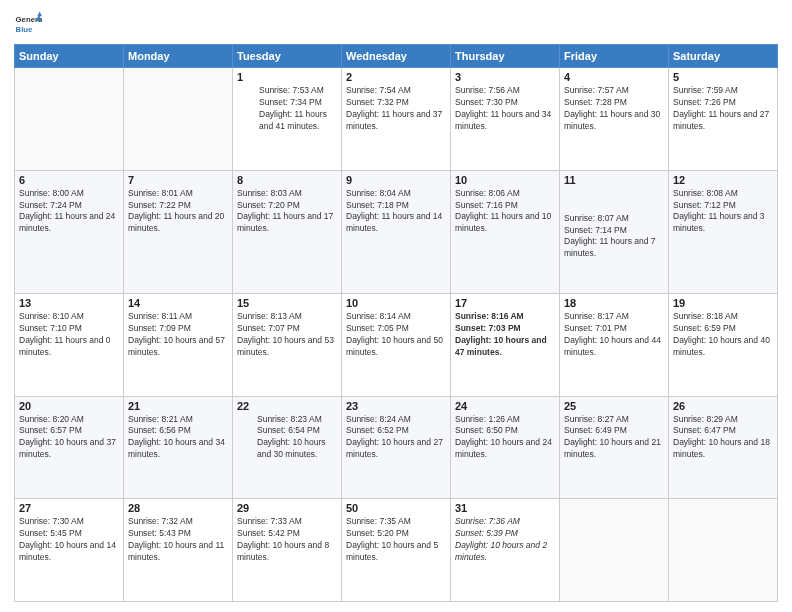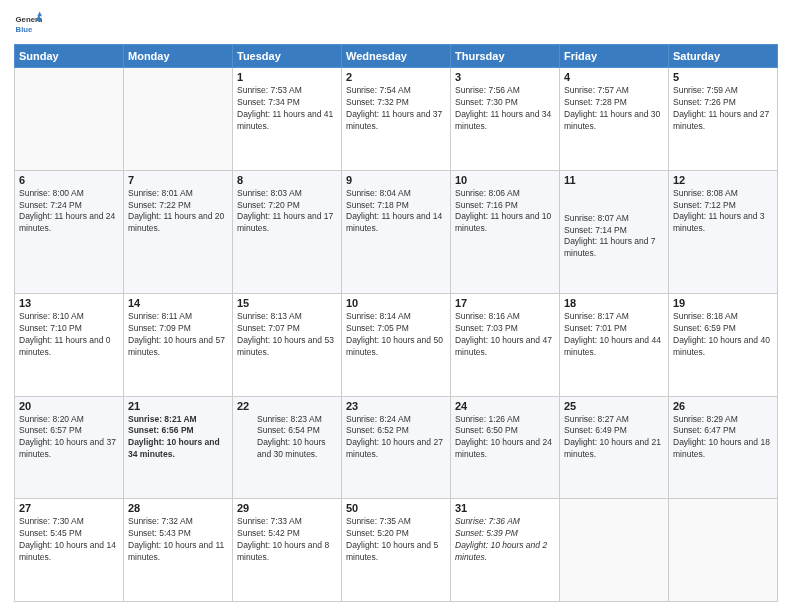--- a/index.html
+++ b/index.html
@@ -136,21 +136,21 @@
           <th>Friday</th>
           <th>Saturday</th>
         </tr>
     </thead>
     <tbody id="calendar-body">
     <tr>
           <td class="empty"></td>
           <td class="empty"></td>
           <td>
             <span class="day-num">1</span>
-            <div class="day-info" style="white-space: pre-line;">Sunrise: 7:53 AM
+            <div class="day-info" style="white-space: pre-line; margin-left: 22px;">Sunrise: 7:53 AM
 Sunset: 7:34 PM
 Daylight: 11 hours and 41 minutes.</div>
           </td>
           <td>
             <span class="day-num">2</span>
             <div class="day-info" style="white-space: pre-line;">Sunrise: 7:54 AM
 Sunset: 7:32 PM
 Daylight: 11 hours and 37 minutes.</div>
           </td>
           <td>
@@ -236,21 +236,21 @@
 Daylight: 10 hours and 53 minutes.</div>
           </td>
           <td>
             <span class="day-num">10</span>
             <div class="day-info" style="white-space: pre-line;">Sunrise: 8:14 AM
 Sunset: 7:05 PM
 Daylight: 10 hours and 50 minutes.</div>
           </td>
           <td>
             <span class="day-num">17</span>
-            <div class="day-info" style="white-space: pre-line;">Sunrise: 8:16 AM
+            <div class="day-info" style="white-space: pre-line; font-weight: bold;">Sunrise: 8:16 AM
 Sunset: 7:03 PM
 Daylight: 10 hours and 47 minutes.</div>
           </td>
           <td>
             <span class="day-num">18</span>
             <div class="day-info" style="white-space: pre-line;">Sunrise: 8:17 AM
 Sunset: 7:01 PM
 Daylight: 10 hours and 44 minutes.</div>
           </td>
           <td>
@@ -262,21 +262,21 @@
         </tr>
         <tr class="row-shade">
           <td>
             <span class="day-num">20</span>
             <div class="day-info" style="white-space: pre-line;">Sunrise: 8:20 AM
 Sunset: 6:57 PM
 Daylight: 10 hours and 37 minutes.</div>
           </td>
           <td>
             <span class="day-num">21</span>
-            <div class="day-info" style="white-space: pre-line; font-weight: bold;">Sunrise: 8:21 AM
+            <div class="day-info" style="white-space: pre-line;">Sunrise: 8:21 AM
 Sunset: 6:56 PM
 Daylight: 10 hours and 34 minutes.</div>
           </td>
           <td>
             <span class="day-num">22</span>
             <div class="day-info" style="white-space: pre-line; margin-left: 20px;">Sunrise: 8:23 AM
 Sunset: 6:54 PM
 Daylight: 10 hours and 30 minutes.</div>
           </td>
           <td>

